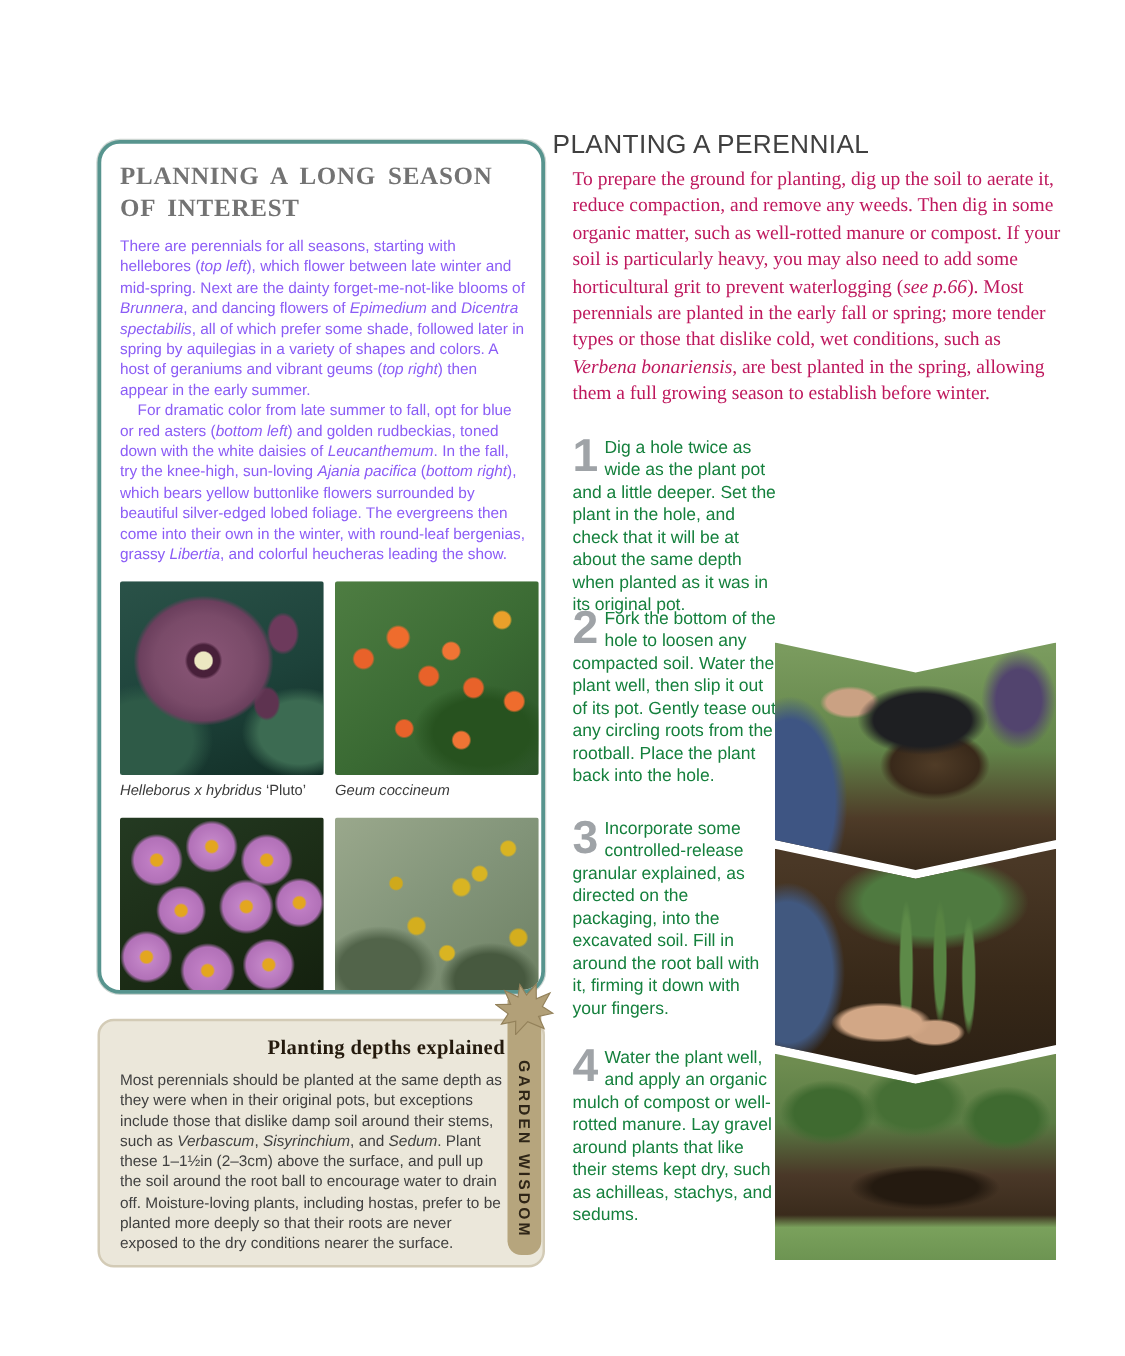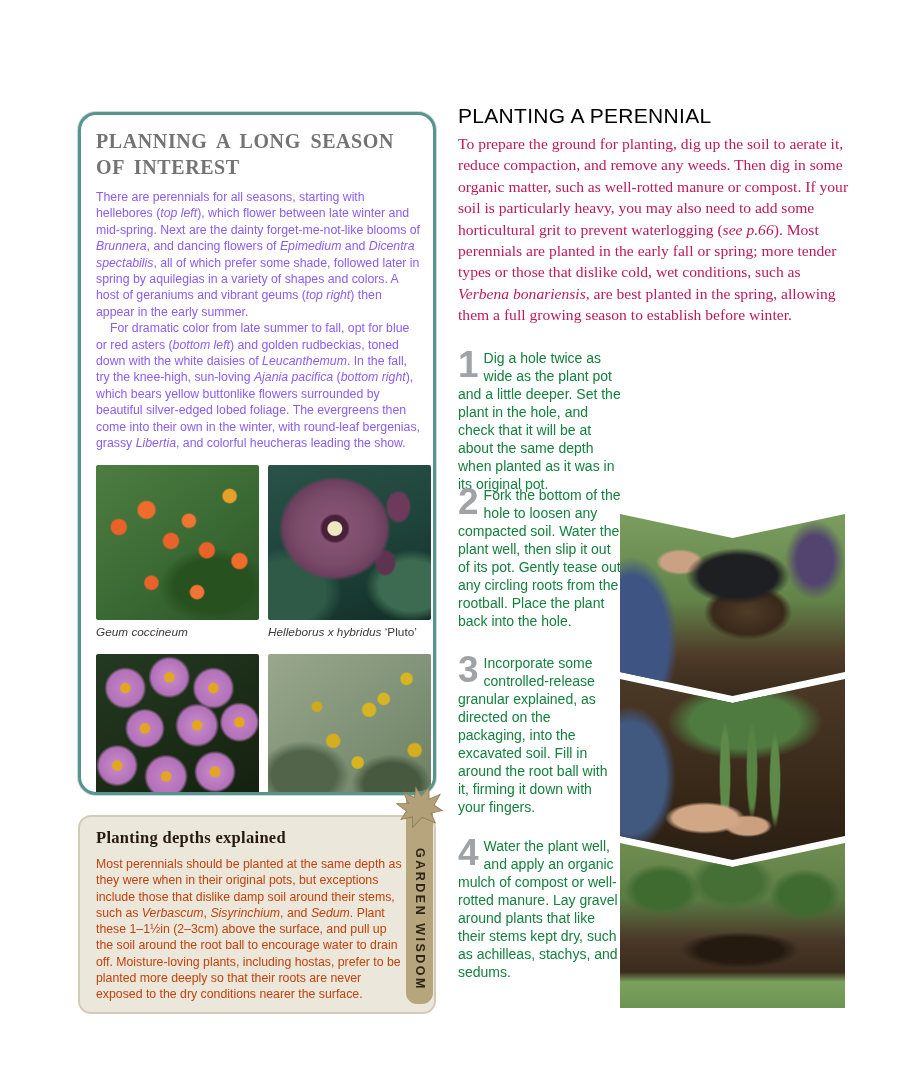--- a/index.html
+++ b/index.html
@@ -92,40 +92,40 @@
     linear-gradient(140deg, #9aa88c 0%, #83957a 45%, #6b7e61 100%); }
 
   
   .wisdom-box {
     position:absolute; left:78px; top:815px; width:358px; height:199px;
     background:#ebe7da; border:2px solid #d3cbb6; border-radius:13px;
     padding:11px 30px 0 16px;
   }
   .wisdom-title {
     font-family:"Liberation Serif", serif; font-weight:bold;
-    font-size:16.5px; color:#241a0d; letter-spacing:0.3px; margin-bottom:8px;
-  }
-  .wisdom-body { font-size:12.3px; line-height:16.3px; color:#c2410c; }
+    font-size:16.5px; color:#241a0d; letter-spacing:0.3px; margin-bottom:8px;text-align:right;
+  }
+  .wisdom-body { font-size:12.3px; line-height:16.3px; color:#404040; }
 
   .ribbon {
     position:absolute; left:406px; top:800px; width:27px; height:204px;
     background:#b6a57d; border-radius:0 0 11px 11px; z-index:3;
   }
   .ribbon-label {
     position:absolute; left:0; top:44px; width:27px; height:150px;
     display:flex; align-items:center; justify-content:center;
     writing-mode:vertical-rl;
     font-size:12.5px; font-weight:bold; letter-spacing:2.5px; color:#2e2517;
   }
   .leaf-icon { position:absolute; left:-10px; top:-14px; }
 
   
   .right-heading {
-    position:absolute; left:458px; top:104px;
-    font-size:21px; font-weight:500; letter-spacing:0.3px; color:#000000;
+    position:absolute; left:442px; top:104px;
+    font-size:21px; font-weight:500; letter-spacing:0.3px; color:#404040;
   }
   .right-intro {
     position:absolute; left:458px; top:133px; width:392px;
     font-family:"Liberation Serif", serif;
     font-size:15.6px; line-height:21.4px; color:#be185d;
   }
   .step { position:absolute; left:458px; width:164px; }
   .step-num {
     float:left; font-size:37px; line-height:30px; font-weight:bold;
     color:#9fa3a7; margin:1px 5px 0 0;
@@ -178,26 +178,26 @@
 <body>
 
 <div class="page">
 
   <section class="feature-box">
     <h2 class="feature-title">PLANNING A LONG SEASON OF INTEREST</h2>
     <p class="feature-body">There are perennials for all seasons, starting with hellebores (<i>top left</i>), which flower between late winter and mid-spring. Next are the dainty forget-me-not-like blooms of <i>Brunnera</i>, and dancing flowers of <i>Epimedium</i> and <i>Dicentra spectabilis</i>, all of which prefer some shade, followed later in spring by aquilegias in a variety of shapes and colors. A host of geraniums and vibrant geums (<i>top right</i>) then appear in the early summer.</p>
     <p class="feature-body indent">For dramatic color from late summer to fall, opt for blue or red asters (<i>bottom left</i>) and golden rudbeckias, toned down with the white daisies of <i>Leucanthemum</i>. In the fall, try the knee-high, sun-loving <i>Ajania pacifica</i> (<i>bottom right</i>), which bears yellow buttonlike flowers surrounded by beautiful silver-edged lobed foliage. The evergreens then come into their own in the winter, with round-leaf bergenias, grassy <i>Libertia</i>, and colorful heucheras leading the show.</p>
     <div class="photo-grid">
       <figure>
+        <div class="photo ph-hellebore"></div>
+        <figcaption class="photo-caption">Helleborus x hybridus <span class="cv">‘Pluto’</span></figcaption>
+      </figure>
+      <figure>
         <div class="photo ph-geum"></div>
         <figcaption class="photo-caption">Geum coccineum</figcaption>
-      </figure>
-      <figure>
-        <div class="photo ph-hellebore"></div>
-        <figcaption class="photo-caption">Helleborus x hybridus <span class="cv">‘Pluto’</span></figcaption>
       </figure>
       <figure>
         <div class="photo ph-aster"></div>
 
       </figure>
       <figure>
         <div class="photo ph-ajania"></div>
 
       </figure>
     </div>

